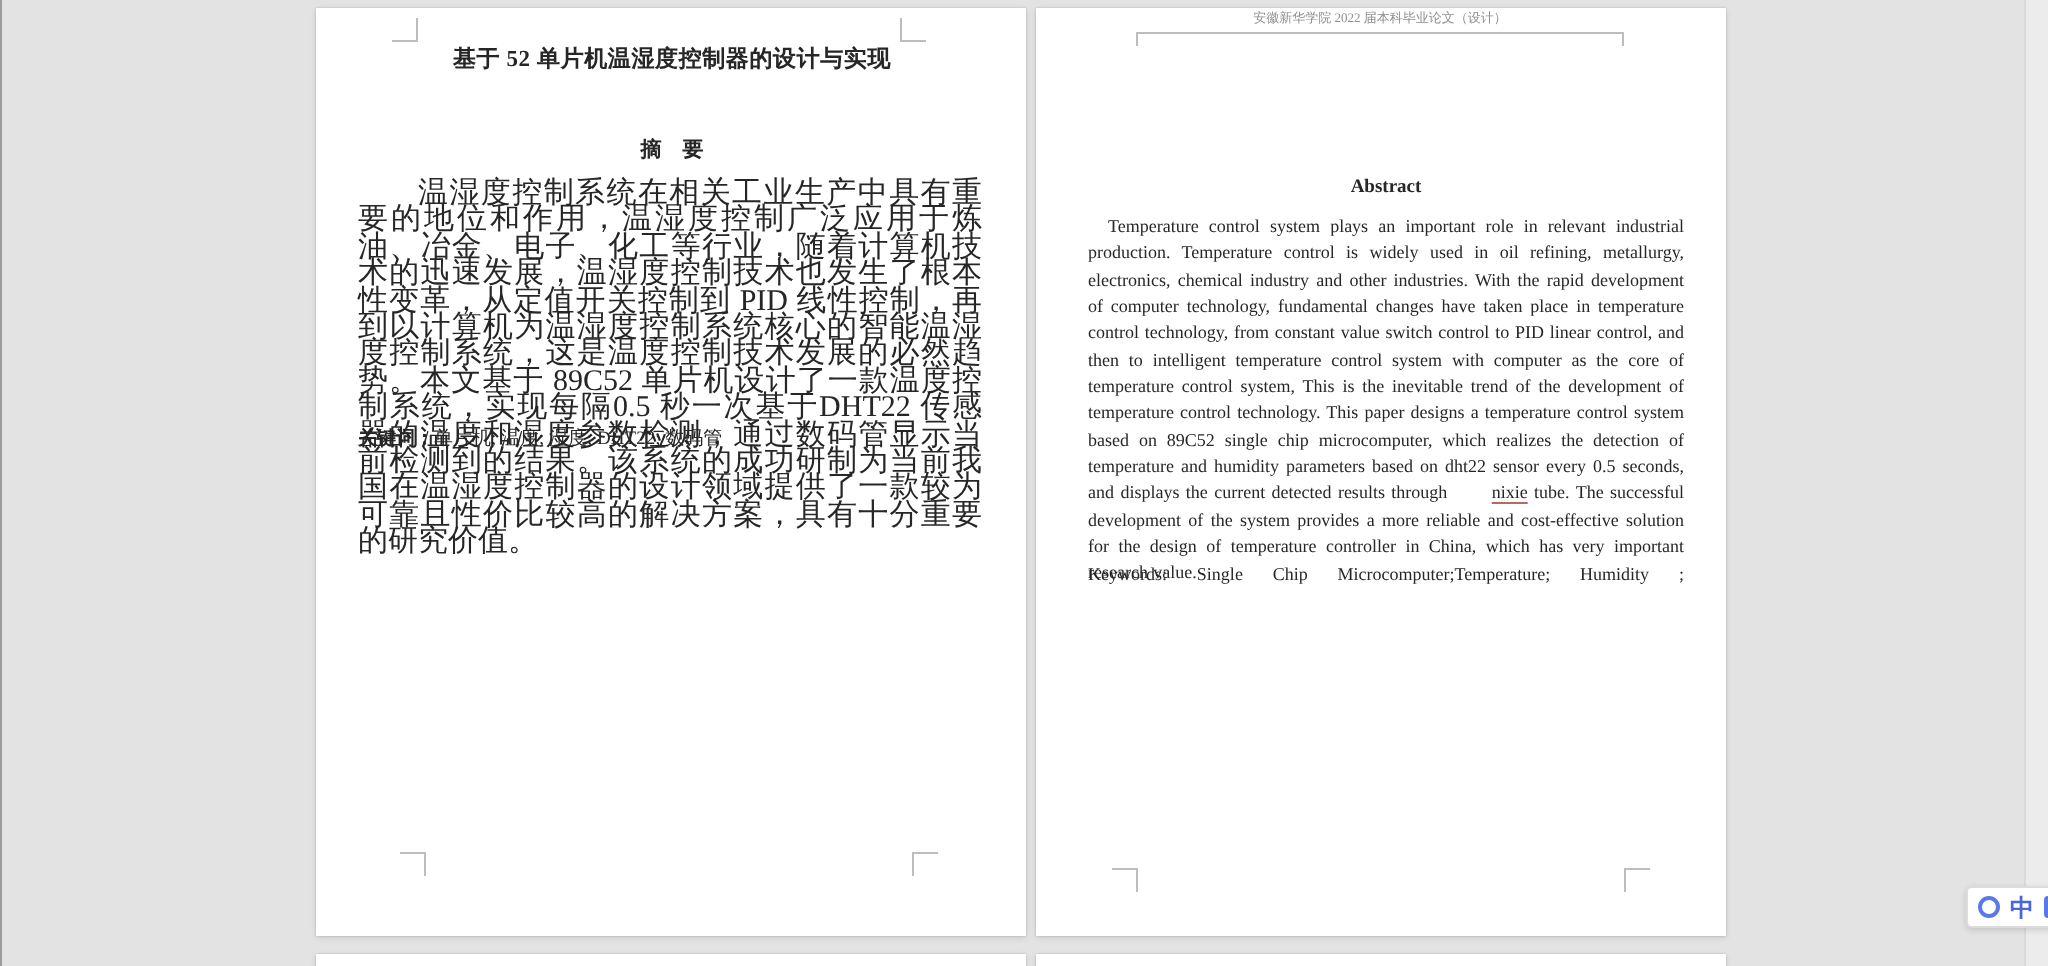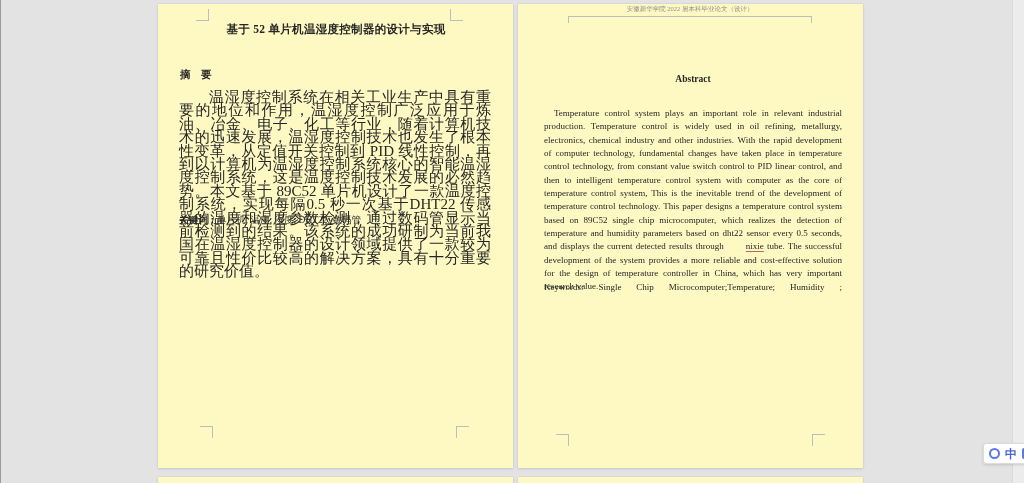--- a/index.html
+++ b/index.html
@@ -11,21 +11,21 @@
     font-family: "Liberation Serif", "DejaVu Serif", serif;
     color: #262626;
   }
   .left-edge {
     position: absolute; left: 0; top: 0; bottom: 0; width: 1px;
     background: #9b9b9b;
   }
   
   .page {
     position: absolute;
-    background: #fef9c3;
+    background: #ffffff;
     box-shadow: 0 0 1px rgba(0,0,0,0.18), 0 1px 3px rgba(0,0,0,0.10);
   }
   .page-1 { left: 158px; top: 4px; width: 355px; height: 464px; }
   .page-2 { left: 518px; top: 4px; width: 345px; height: 464px; }
   .page-next-1 { left: 158px; top: 477px; width: 355px; height: 7px; }
   .page-next-2 { left: 518px; top: 477px; width: 345px; height: 7px; }
 
   
   .mark {
     position: absolute; width: 12px; height: 11px;
@@ -37,21 +37,21 @@
   .mark.br { border-top-width: 1px;  border-left-width: 1px; }
 
   
   .cn-title {
     position: absolute; left: 22px; top: 18px; width: 312px;
     text-align: center; font-weight: bold; font-size: 11.5px;
     letter-spacing: 0.3px; white-space: nowrap;
   }
   .cn-abstract-heading {
     position: absolute; left: 22px; top: 64px; width: 312px;
-    text-align: left; font-weight: bold; font-size: 10.5px;
+    text-align: center; font-weight: bold; font-size: 10.5px;
     white-space: pre;
   }
   .cn-abstract-body {
     position: absolute; left: 21px; top: 87px; width: 312px;
     font-size: 15px; line-height: 13.4px;
     text-align: justify; text-indent: 2em;
   }
   .cn-keywords {
     position: absolute; left: 21px; top: 210px; width: 312px;
     font-size: 9.5px; line-height: 13.4px;
@@ -75,21 +75,21 @@
   }
   .header-rule::before { left: 0; }
   .header-rule::after  { right: 0; }
 
   .en-title {
     position: absolute; left: 26px; top: 44px; width: 298px;
     text-align: center; font-weight: bold; font-size: 9.8px;
     line-height: 19.5px;
   }
   .en-abstract-heading {
-    position: absolute; left: 26px; top: 70px; width: 298px;
+    position: absolute; left: 26px; top: 85px; width: 298px;
     text-align: center; font-weight: bold; font-size: 9.5px;
   }
   .en-abstract-body {
     position: absolute; left: 26px; top: 103px; width: 298px;
     font-size: 9px; line-height: 13.35px;
     text-align: justify; text-indent: 10px;
     word-spacing: 0.4px;
   }
   .misspelled {
     text-decoration: underline;

